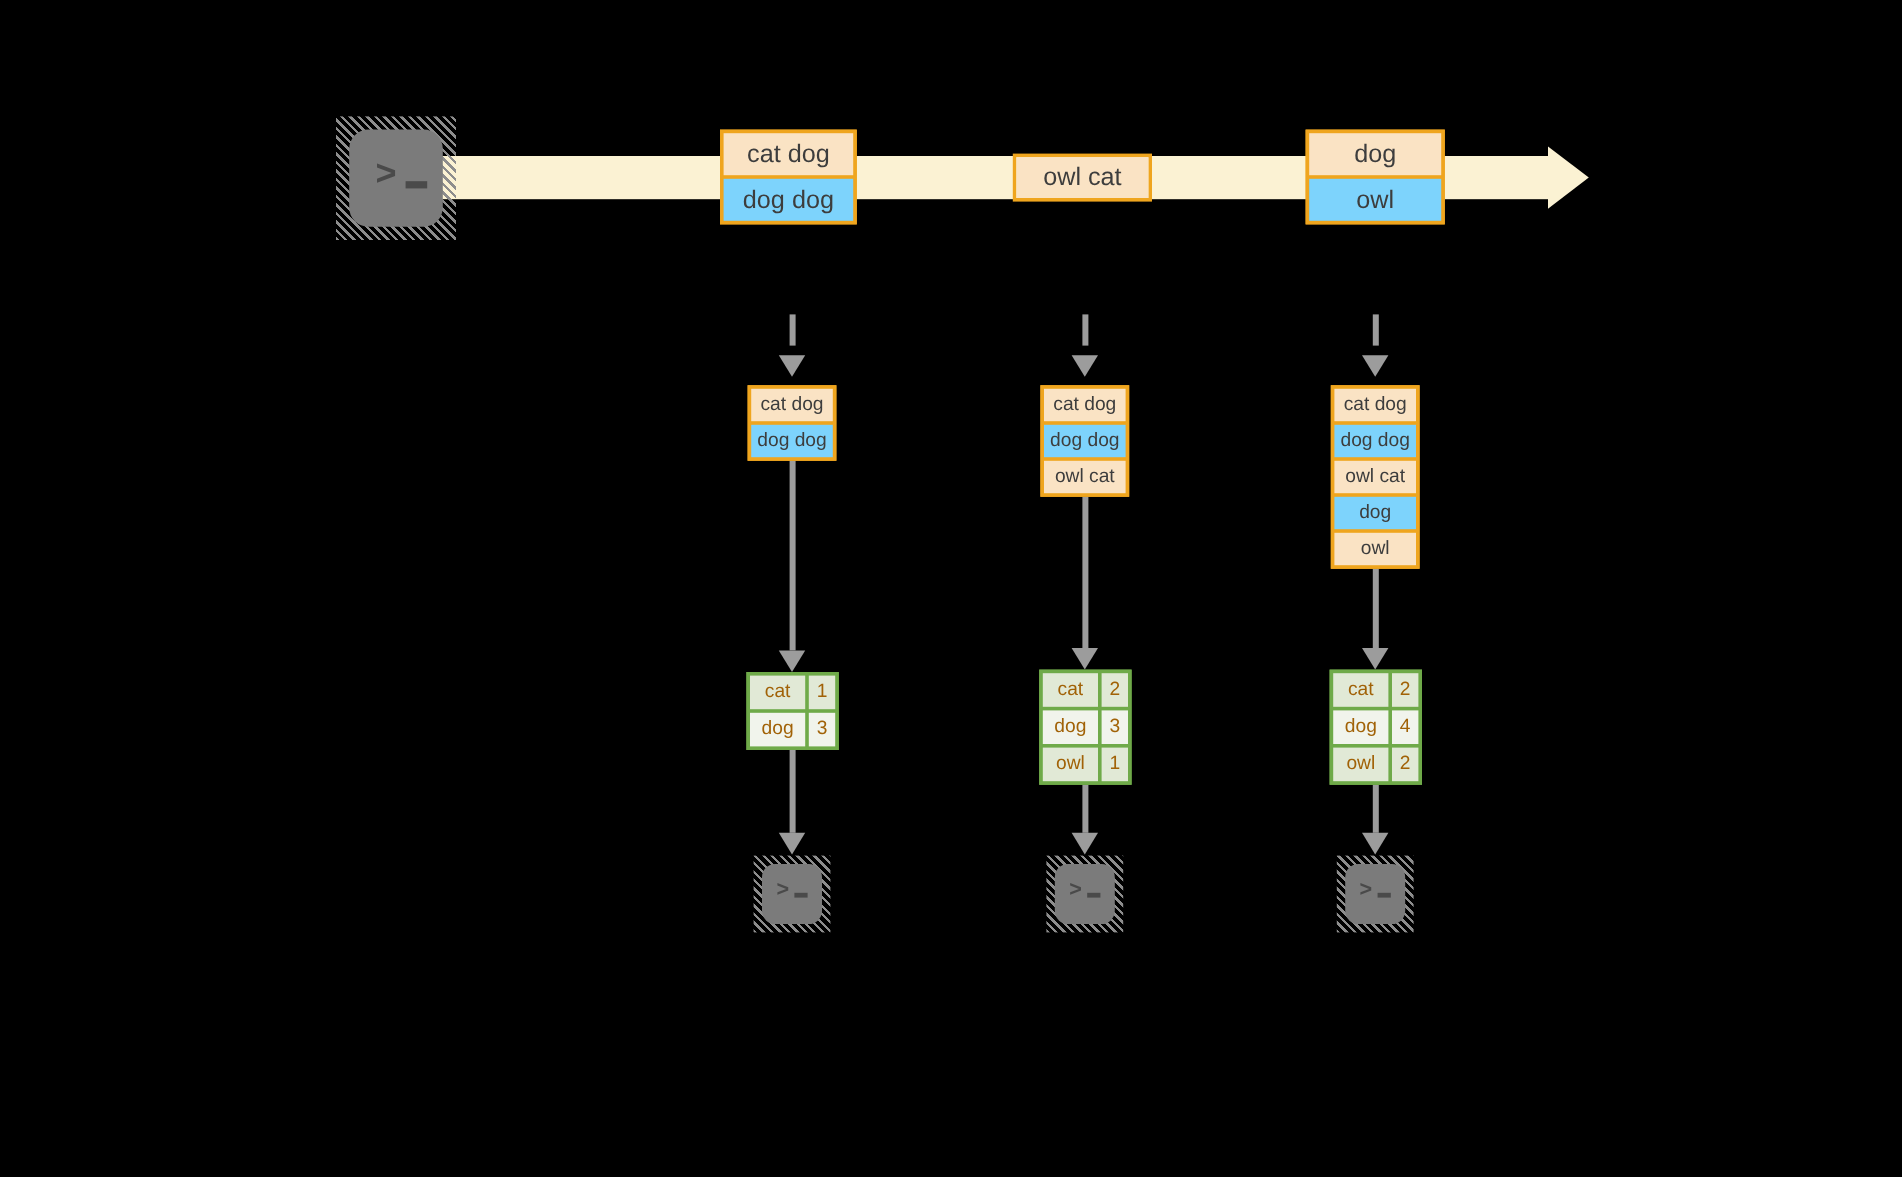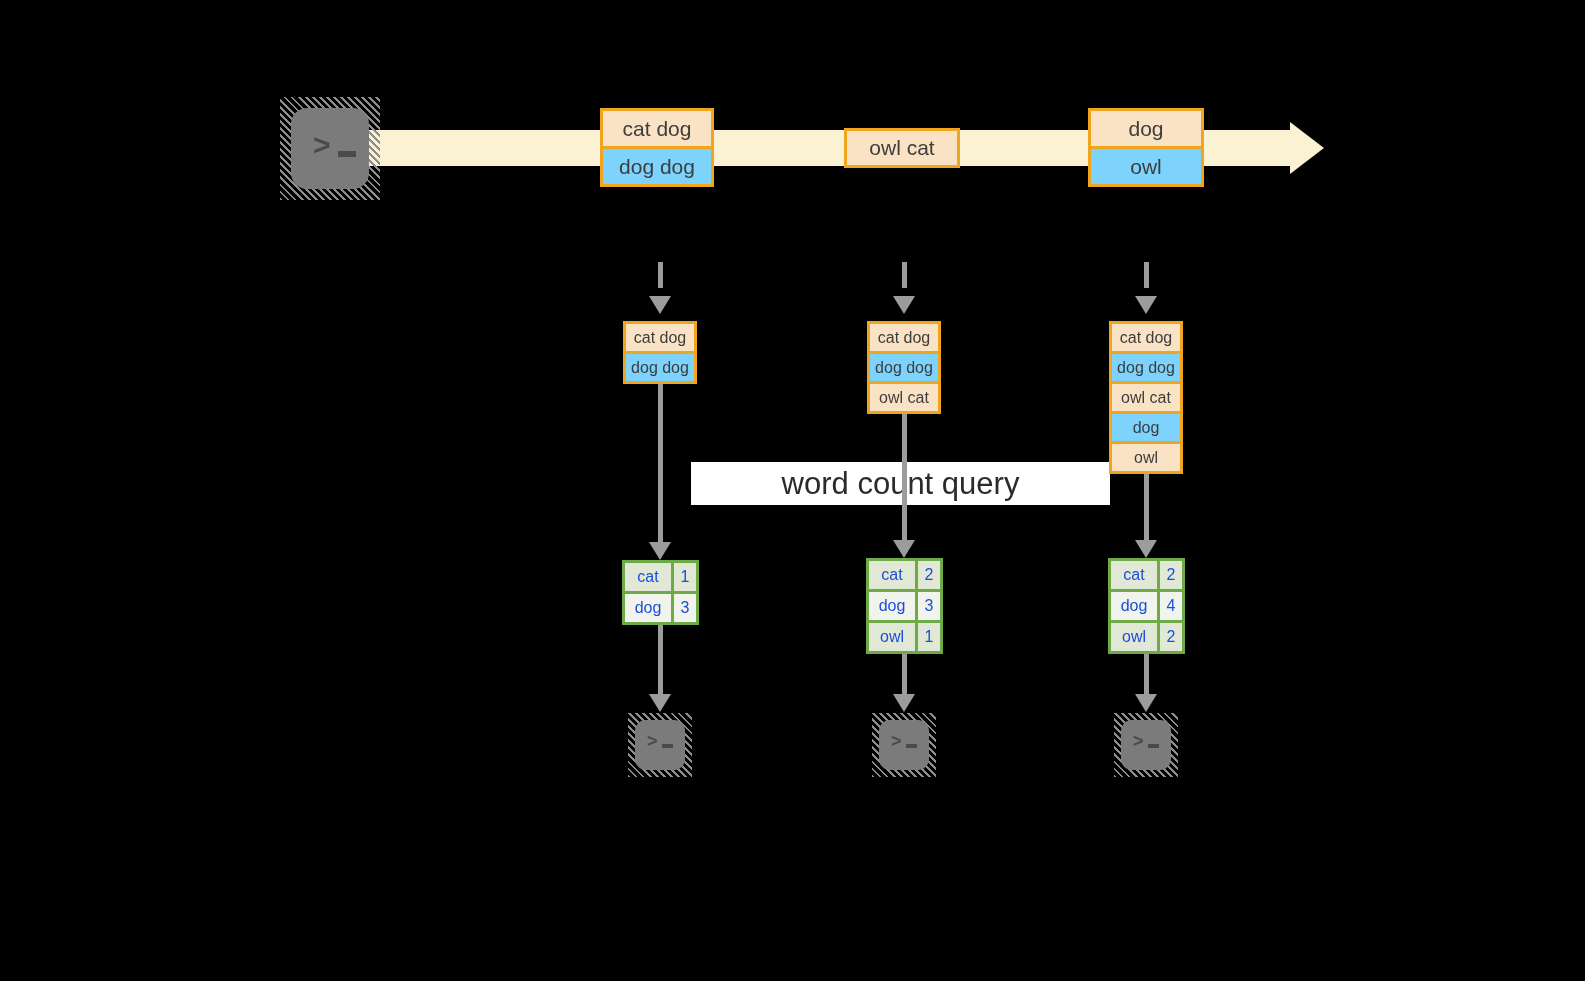--- a/index.html
+++ b/index.html
@@ -23,21 +23,21 @@
   .fill-light{background:#7dd3fc;}
 
   
   .stackbox{box-sizing:border-box;border:3px solid #efa51e;background:#efa51e;
     display:flex;flex-direction:column;gap:3px;z-index:6;width:74px;}
   .stackrow{width:100%;font-size:16px;color:#3d3d3d;text-align:center;line-height:27px;height:27px;}
 
   
   .counttable{box-sizing:border-box;border:3px solid #6faa49;background:#6faa49;
     display:grid;grid-template-columns:46px 22px;gap:3px;z-index:6;width:77px;}
-  .cell{font-size:16px;color:#1d4ed8;text-align:center;line-height:28px;height:28px;}
+  .cell{font-size:16px;color:#a16207;text-align:center;line-height:28px;height:28px;}
   .cell-dark{background:#e1e9d6;}
   .cell-light{background:#f1f4ec;}
 
   
   .vline{width:5px;background:#9c9c9c;z-index:5;}
   .head-down{width:0;height:0;z-index:5;
     border-left:11px solid transparent;border-right:11px solid transparent;
     border-top:18px solid #9c9c9c;}
 
   
@@ -106,21 +106,20 @@
     <div class="stackrow fill-dark">owl cat</div>
   </div>
   <div class="abs stackbox" style="left:1109px;top:321px;">
     <div class="stackrow fill-dark">cat dog</div>
     <div class="stackrow fill-light">dog dog</div>
     <div class="stackrow fill-dark">owl cat</div>
     <div class="stackrow fill-light">dog</div>
     <div class="stackrow fill-dark">owl</div>
   </div>
 
-  <div class="abs banner">word count query</div>
 
   <div class="abs vline" style="left:658px;top:384px;height:158px;"></div>
   <div class="abs head-down" style="left:649px;top:542px;"></div>
   <div class="abs vline" style="left:902px;top:414px;height:126px;"></div>
   <div class="abs head-down" style="left:893px;top:540px;"></div>
   <div class="abs vline" style="left:1144px;top:474px;height:66px;"></div>
   <div class="abs head-down" style="left:1135px;top:540px;"></div>
 
   <div class="abs counttable" style="left:622px;top:560px;">
     <div class="cell cell-dark">cat</div>

